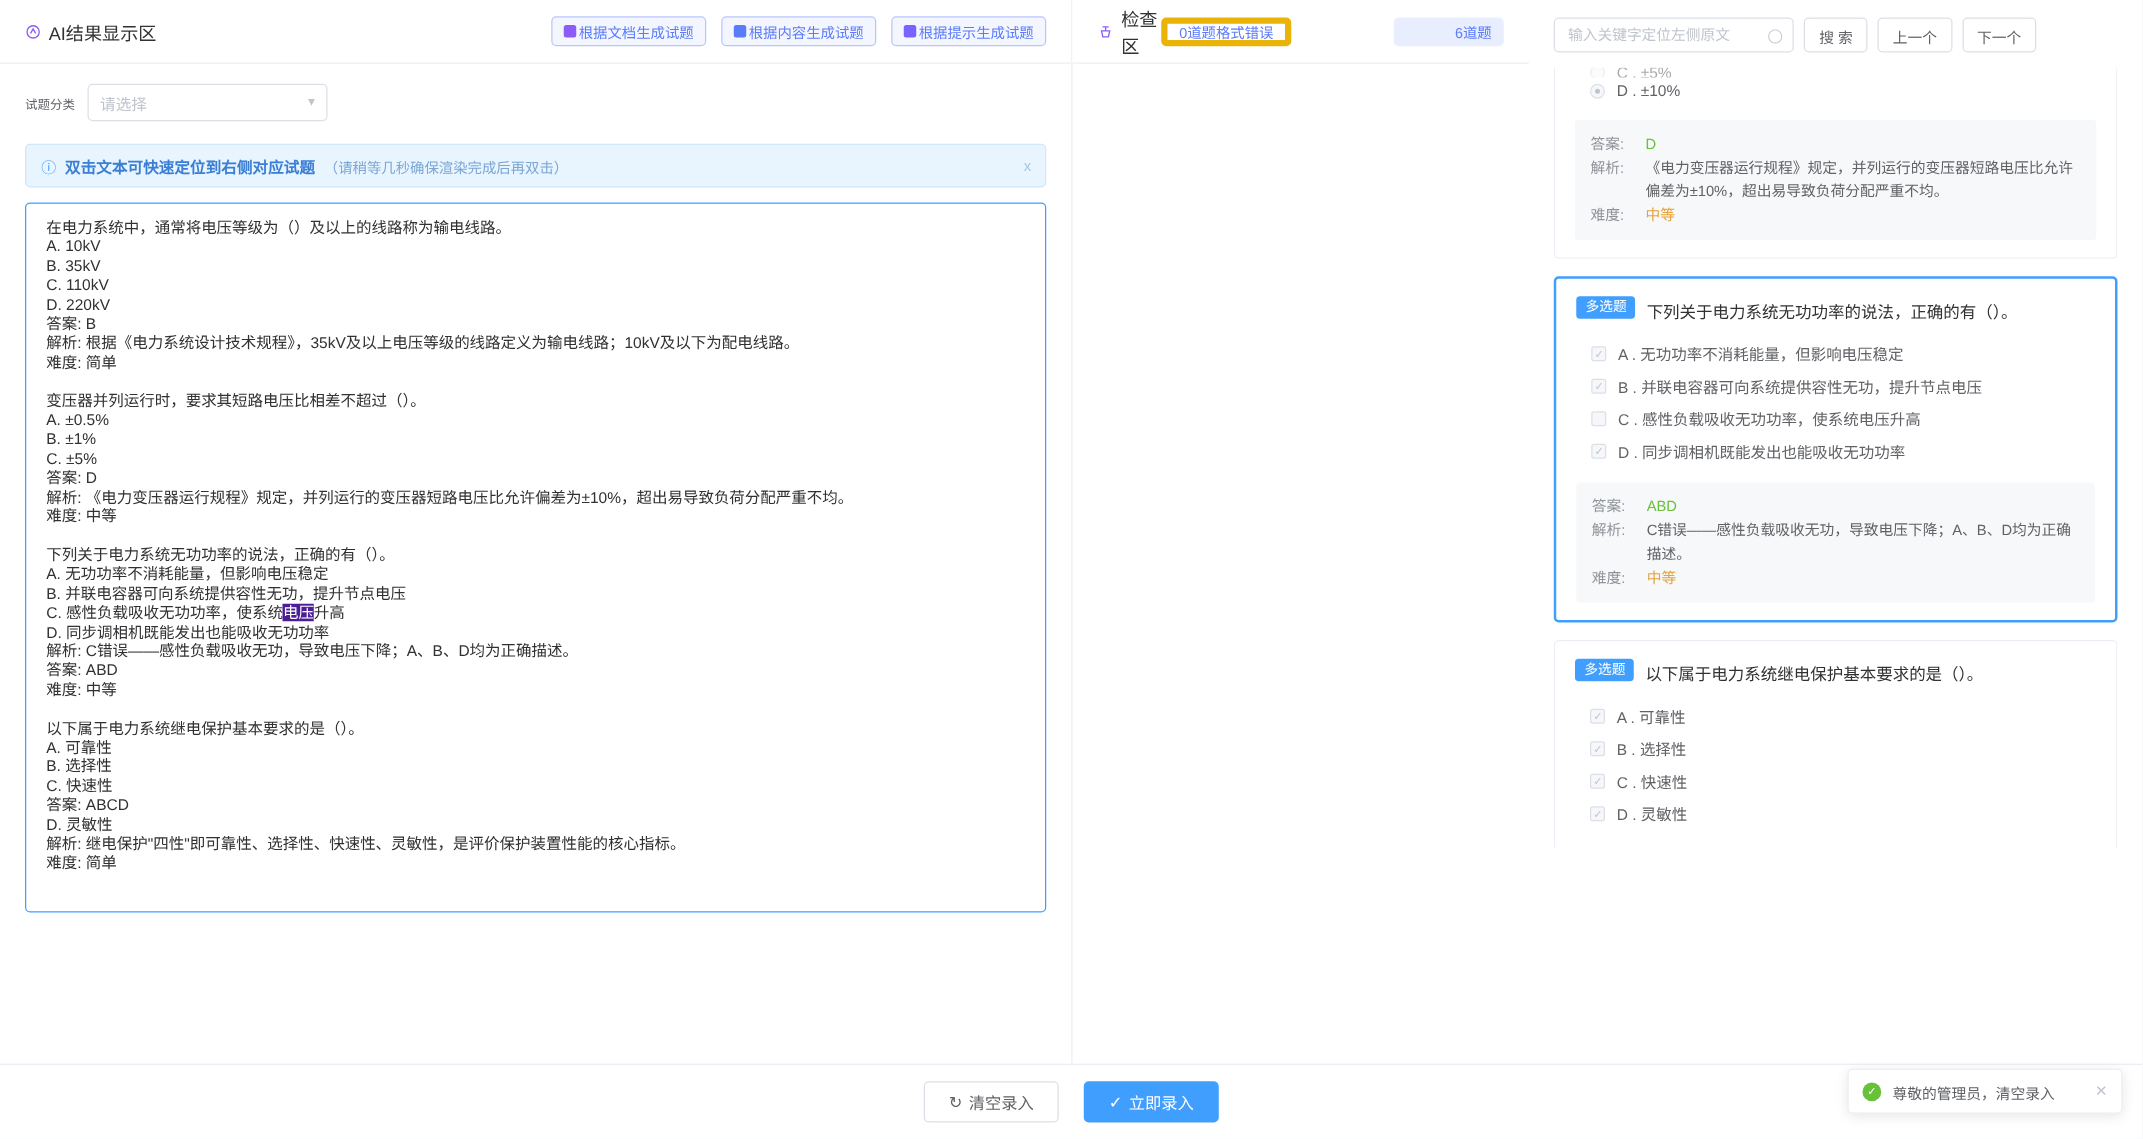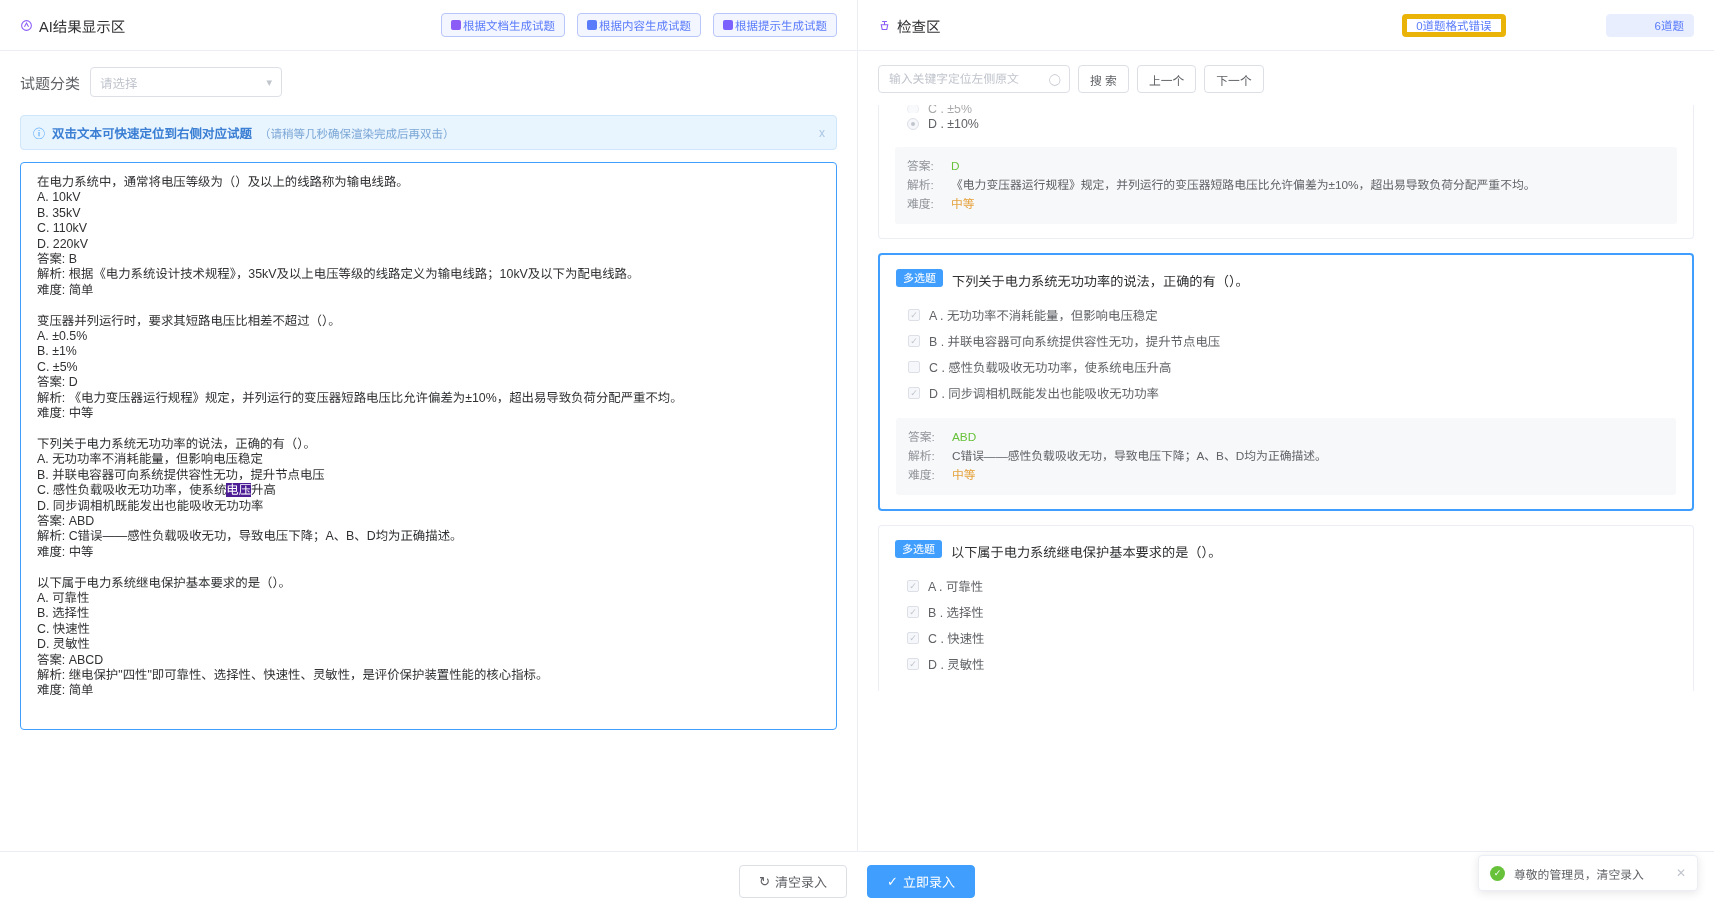--- a/index.html
+++ b/index.html
@@ -11,21 +11,21 @@
     background: #f5f7fa;
     font-family: "Liberation Sans", "DejaVu Sans", sans-serif;
     font-size: 13px;
     color: #303133;
   }
   .app { position: relative; width: 1714px; height: 911px; }
 
   
   .panes { display: flex; width: 1714px; height: 851px; align-items: stretch; }
   .pane-left  { width: 857px; background: #ffffff; display: flex; flex-direction: column; }
-  .pane-right { width: 857px; background: #ffffff; display: flex; flex-direction: column; border-left: 1px solid #ebeef5;}
+  .pane-right { width: 857px; background: #ffffff; display: flex; flex-direction: row; border-left: 1px solid #ebeef5;}
 
   
   .pane-head {
     height: 51px; flex: 0 0 51px;
     display: flex; align-items: center;
     padding: 0 20px;
     border-bottom: 1px solid #ebeef5;
     background: #fff;
   }
   .pane-title { display: flex; align-items: center; gap: 6px; font-size: 14.5px; color: #303133; }
@@ -57,21 +57,21 @@
     height: 23px; padding: 0 9px;
     border-radius: 4px; font-size: 11.5px; white-space: nowrap; cursor: pointer;
   }
   .chip-outline { border: 5px solid #eab308; background: #fff; color: #5b7cfa; }
   .chip-soft { background: #e8eefe; color: #5b7cfa; border: 1px solid #e8eefe; padding-left: 48px; }
 
   
   .left-body { flex: 1 1 auto; padding: 16px 20px 0 20px; overflow: hidden; }
 
   .form-row { display: flex; align-items: center; gap: 10px; margin-bottom: 18px; }
-  .form-label { font-size: 15px; color: #606266; }
+  .form-label { font-size: 10px; color: #606266; }
   .select-box {
     width: 192px; height: 30px;
     border: 1px solid #dcdfe6; border-radius: 4px;
     display: flex; align-items: center; padding: 0 9px;
     background: #fff; cursor: pointer;
   }
   .select-ph { flex: 1 1 auto; color: #c0c4cc; font-size: 12.5px; }
   .caret { color: #c0c4cc; font-size: 11px; line-height: 1; }
 
   .alert {
@@ -260,30 +260,30 @@
             <div class="doc-line">C. ±5%</div>
             <div class="doc-line">答案: D</div>
             <div class="doc-line">解析: 《电力变压器运行规程》规定，并列运行的变压器短路电压比允许偏差为±10%，超出易导致负荷分配严重不均。</div>
             <div class="doc-line">难度: 中等</div>
             <div class="doc-line blank"></div>
             <div class="doc-line">下列关于电力系统无功功率的说法，正确的有（）。</div>
             <div class="doc-line">A. 无功功率不消耗能量，但影响电压稳定</div>
             <div class="doc-line">B. 并联电容器可向系统提供容性无功，提升节点电压</div>
             <div class="doc-line"><span>C. 感性负载吸收无功功率，使系统</span><span class="sel">电压</span><span>升高</span></div>
             <div class="doc-line">D. 同步调相机既能发出也能吸收无功功率</div>
+            <div class="doc-line">解析: C错误——感性负载吸收无功，导致电压下降；A、B、D均为正确描述。</div>
             <div class="doc-line">答案: ABD</div>
-            <div class="doc-line">解析: C错误——感性负载吸收无功，导致电压下降；A、B、D均为正确描述。</div>
             <div class="doc-line">难度: 中等</div>
             <div class="doc-line blank"></div>
             <div class="doc-line">以下属于电力系统继电保护基本要求的是（）。</div>
             <div class="doc-line">A. 可靠性</div>
             <div class="doc-line">B. 选择性</div>
             <div class="doc-line">C. 快速性</div>
+            <div class="doc-line">答案: ABCD</div>
             <div class="doc-line">D. 灵敏性</div>
-            <div class="doc-line">答案: ABCD</div>
             <div class="doc-line">解析: 继电保护"四性"即可靠性、选择性、快速性、灵敏性，是评价保护装置性能的核心指标。</div>
             <div class="doc-line">难度: 简单</div>
           </div>
       </div>
 
       <div class="left-gutter"></div>
     </div>
 
     <div class="pane-right">
 

